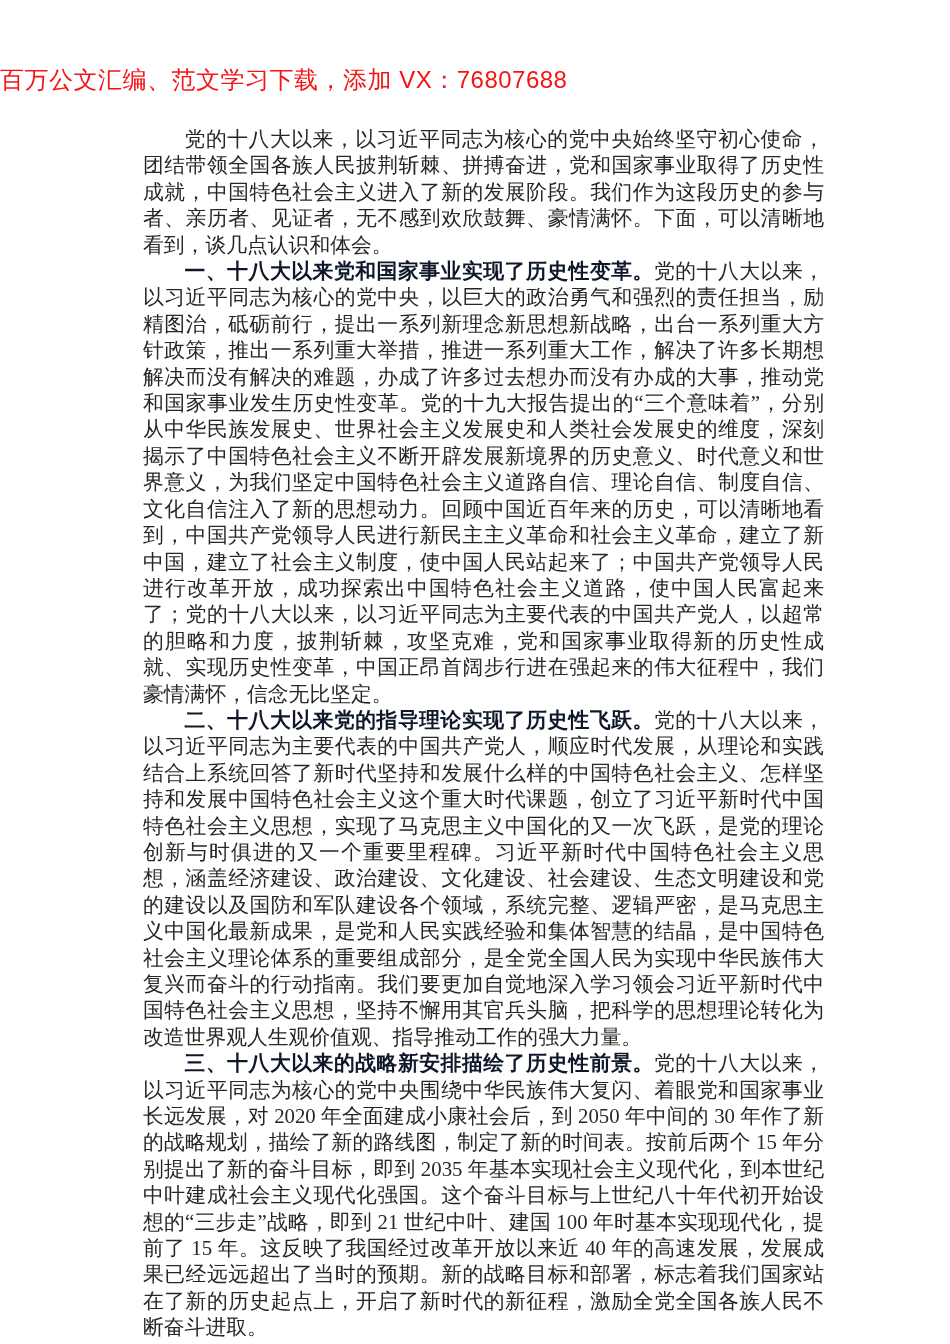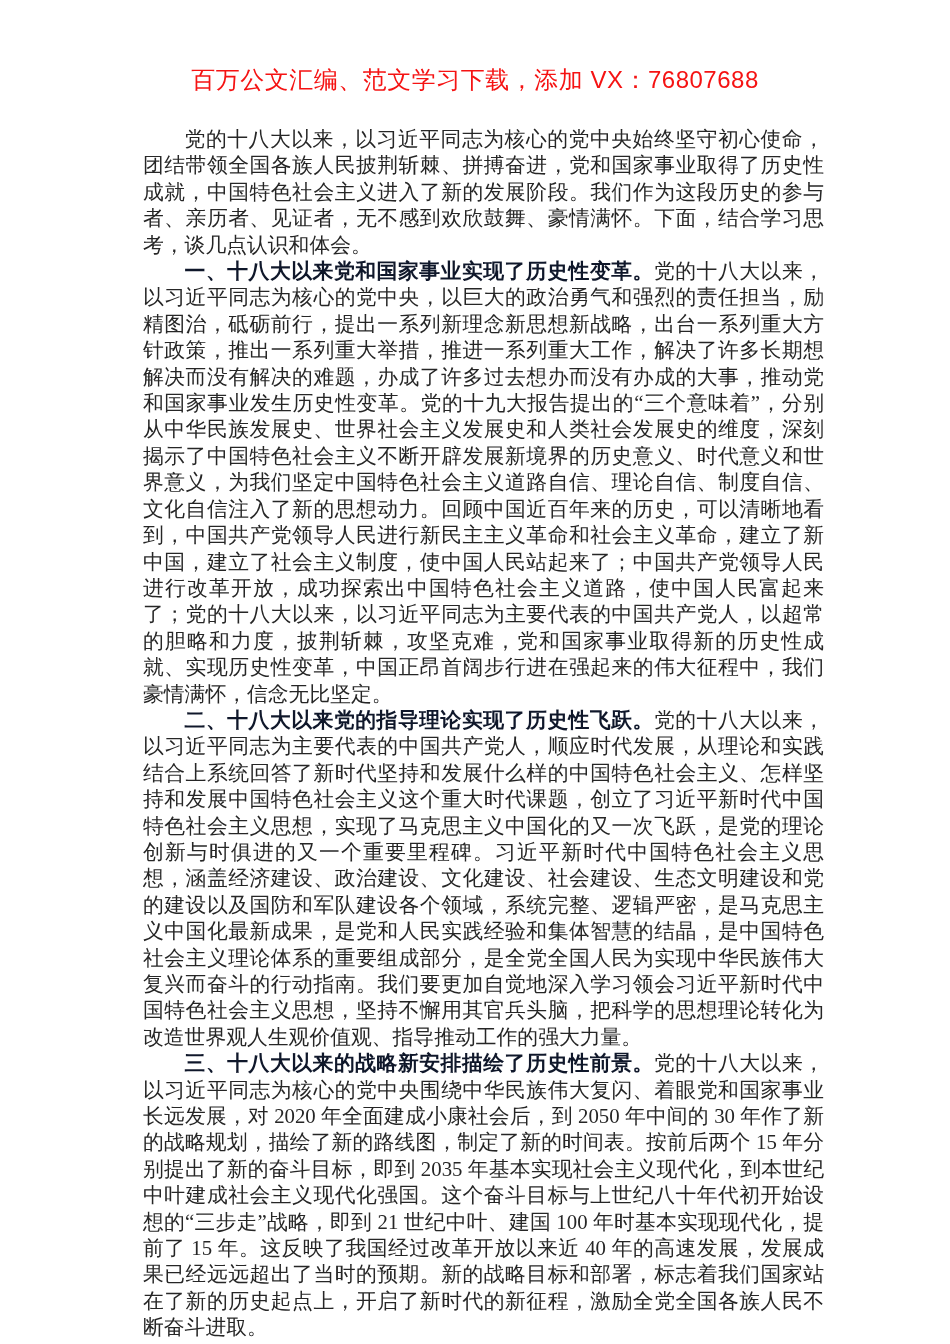--- a/index.html
+++ b/index.html
@@ -8,21 +8,20 @@
     position: relative;
     width: 950px;
     height: 1344px;
     margin: 0 auto;
     background: #ffffff;
     overflow: hidden;
     font-family: "Liberation Serif", "DejaVu Serif", serif;
   }
   .notice {
     margin-top: 64px;
-    text-align: center;
     font-family: "Liberation Sans", "DejaVu Sans", sans-serif;
     font-size: 24px;
     font-weight: 500;
     color: #f51313;
     letter-spacing: 0.5px;
   }
   .doc-body {
     margin: 30px 128px 0 143px;
     width: 681px;
     color: #262626;
@@ -43,21 +42,21 @@
 </style>
 </head>
 <body>
 
 <div class="page">
 
   <div class="notice">百万公文汇编、范文学习下载，添加 VX：76807688</div>
 
   <div class="doc-body">
 
-    <p><span>党的十八大以来，以习近平同志为核心的党中央始终坚守初心使命，团结带领全国各族人民披荆斩棘、拼搏奋进，党和国家事业取得了历史性成就，中国特色社会主义进入了新的发展阶段。我们作为这段历史的参与者、亲历者、见证者，无不感到欢欣鼓舞、豪情满怀。下面，结合学习思考，谈几点认识和体会。</span></p>
+    <p><span>党的十八大以来，以习近平同志为核心的党中央始终坚守初心使命，团结带领全国各族人民披荆斩棘、拼搏奋进，党和国家事业取得了历史性成就，中国特色社会主义进入了新的发展阶段。我们作为这段历史的参与者、亲历者、见证者，无不感到欢欣鼓舞、豪情满怀。下面，可以清晰地看到，谈几点认识和体会。</span></p>
 
     <p><span class="para-heading">一、十八大以来党和国家事业实现了历史性变革。</span><span>党的十八大以来，以习近平同志为核心的党中央，以巨大的政治勇气和强烈的责任担当，励精图治，砥砺前行，提出一系列新理念新思想新战略，出台一系列重大方针政策，推出一系列重大举措，推进一系列重大工作，解决了许多长期想解决而没有解决的难题，办成了许多过去想办而没有办成的大事，推动党和国家事业发生历史性变革。党的十九大报告提出的“三个意味着”，分别从中华民族发展史、世界社会主义发展史和人类社会发展史的维度，深刻揭示了中国特色社会主义不断开辟发展新境界的历史意义、时代意义和世界意义，为我们坚定中国特色社会主义道路自信、理论自信、制度自信、文化自信注入了新的思想动力。回顾中国近百年来的历史，可以清晰地看到，中国共产党领导人民进行新民主主义革命和社会主义革命，建立了新中国，建立了社会主义制度，使中国人民站起来了；中国共产党领导人民进行改革开放，成功探索出中国特色社会主义道路，使中国人民富起来了；党的十八大以来，以习近平同志为主要代表的中国共产党人，以超常的胆略和力度，披荆斩棘，攻坚克难，党和国家事业取得新的历史性成就、实现历史性变革，中国正昂首阔步行进在强起来的伟大征程中，我们豪情满怀，信念无比坚定。</span></p>
 
     <p><span class="para-heading">二、十八大以来党的指导理论实现了历史性飞跃。</span><span>党的十八大以来，以习近平同志为主要代表的中国共产党人，顺应时代发展，从理论和实践结合上系统回答了新时代坚持和发展什么样的中国特色社会主义、怎样坚持和发展中国特色社会主义这个重大时代课题，创立了习近平新时代中国特色社会主义思想，实现了马克思主义中国化的又一次飞跃，是党的理论创新与时俱进的又一个重要里程碑。习近平新时代中国特色社会主义思想，涵盖经济建设、政治建设、文化建设、社会建设、生态文明建设和党的建设以及国防和军队建设各个领域，系统完整、逻辑严密，是马克思主义中国化最新成果，是党和人民实践经验和集体智慧的结晶，是中国特色社会主义理论体系的重要组成部分，是全党全国人民为实现中华民族伟大复兴而奋斗的行动指南。我们要更加自觉地深入学习领会习近平新时代中国特色社会主义思想，坚持不懈用其官兵头脑，把科学的思想理论转化为改造世界观人生观价值观、指导推动工作的强大力量。</span></p>
 
     <p><span class="para-heading">三、十八大以来的战略新安排描绘了历史性前景。</span><span>党的十八大以来，以习近平同志为核心的党中央围绕中华民族伟大复闪、着眼党和国家事业长远发展，对 2020 年全面建成小康社会后，到 2050 年中间的 30 年作了新的战略规划，描绘了新的路线图，制定了新的时间表。按前后两个 15 年分别提出了新的奋斗目标，即到 2035 年基本实现社会主义现代化，到本世纪中叶建成社会主义现代化强国。这个奋斗目标与上世纪八十年代初开始设想的“三步走”战略，即到 21 世纪中叶、建国 100 年时基本实现现代化，提前了 15 年。这反映了我国经过改革开放以来近 40 年的高速发展，发展成果已经远远超出了当时的预期。新的战略目标和部署，标志着我们国家站在了新的历史起点上，开启了新时代的新征程，激励全党全国各族人民不断奋斗进取。</span></p>
 
   </div>
 </div>
 

